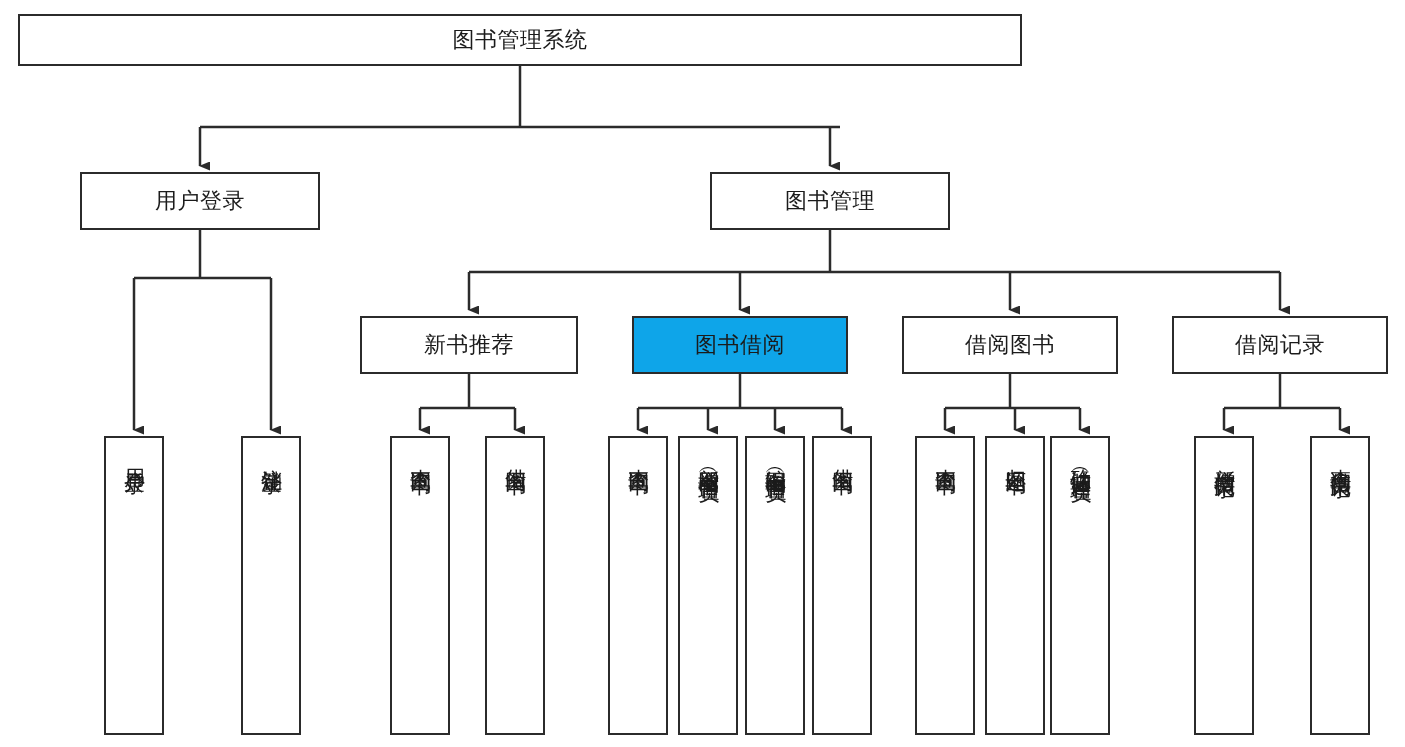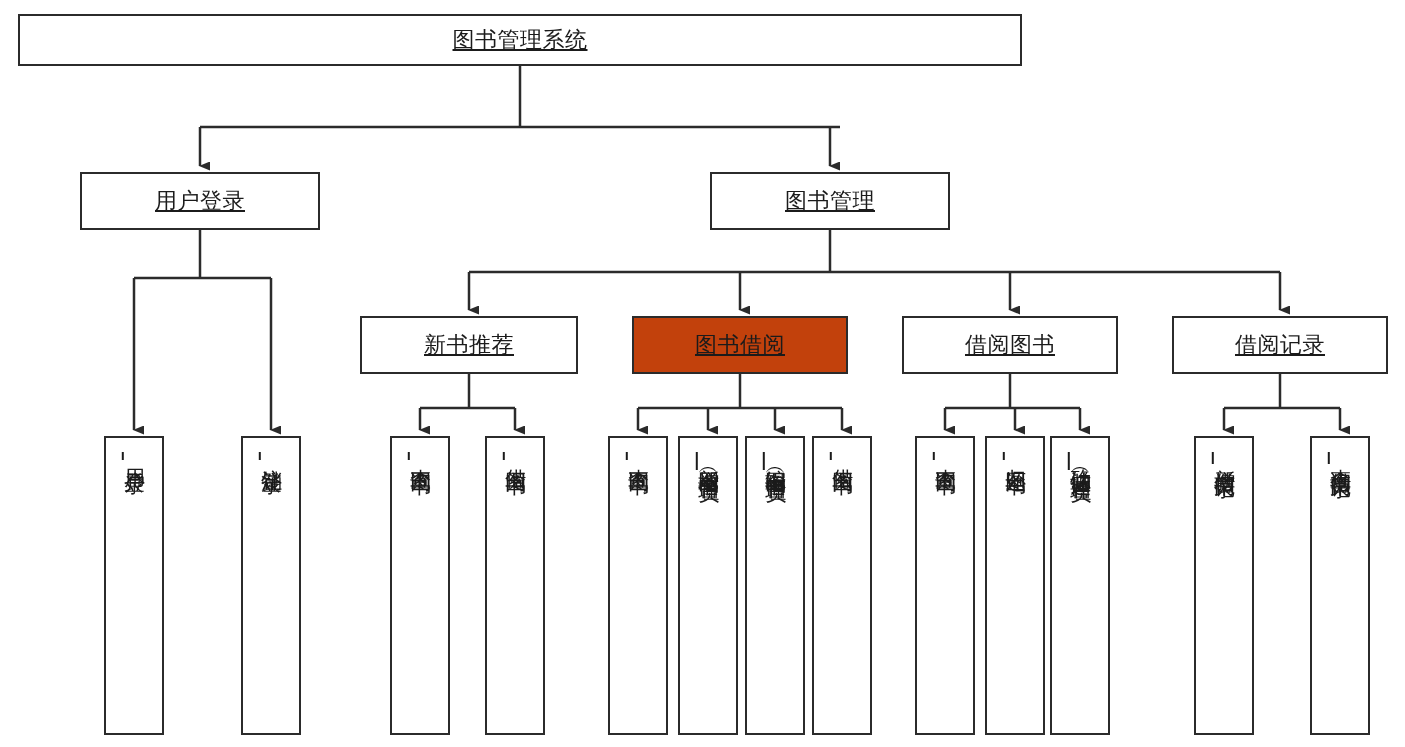--- a/index.html
+++ b/index.html
@@ -28,21 +28,20 @@
   }
   .node {
     position: absolute;
     box-sizing: border-box;
     background: #ffffff;
     border: 2px solid #b91c1c;
     display: flex;
     align-items: center;
     justify-content: center;
     color: #1b1b1b;
-    text-decoration: underline;
   }
   .node .label {
     display: block;
     text-align: center;
     letter-spacing: 0.5px;
   }
   .node.horizontal .label {
     font-size: 22px;
     line-height: 1.2;
   }
@@ -130,21 +129,21 @@
   <div class="node horizontal" style="left: 80px; top: 172px; width: 240px; height: 58px; border-color: rgb(43, 43, 43); background: rgb(255, 255, 255); color: rgb(27, 27, 27);">
     <span class="label">用户登录</span>
   </div>
   <div class="node horizontal" style="left: 710px; top: 172px; width: 240px; height: 58px; border-color: rgb(43, 43, 43); background: rgb(255, 255, 255); color: rgb(27, 27, 27);">
     <span class="label">图书管理</span>
   </div>
 
   <div class="node horizontal" style="left: 360px; top: 316px; width: 218px; height: 58px; border-color: rgb(43, 43, 43); background: rgb(255, 255, 255); color: rgb(27, 27, 27);">
     <span class="label">新书推荐</span>
   </div>
-  <div class="node horizontal" style="left: 632px; top: 316px; width: 216px; height: 58px; border-color: rgb(43, 43, 43); background: #c2410c; color: rgb(27, 27, 27);">
+  <div class="node horizontal" style="left: 632px; top: 316px; width: 216px; height: 58px; border-color: rgb(43, 43, 43); background: #0ea5e9; color: rgb(27, 27, 27);">
     <span class="label">图书借阅</span>
   </div>
   <div class="node horizontal" style="left: 902px; top: 316px; width: 216px; height: 58px; border-color: rgb(43, 43, 43); background: rgb(255, 255, 255); color: rgb(27, 27, 27);">
     <span class="label">借阅图书</span>
   </div>
   <div class="node horizontal" style="left: 1172px; top: 316px; width: 216px; height: 58px; border-color: rgb(43, 43, 43); background: rgb(255, 255, 255); color: rgb(27, 27, 27);">
     <span class="label">借阅记录</span>
   </div>
 
   <div class="node vertical" style="left: 104px; top: 436px; width: 60px; height: 299px; border-color: rgb(43, 43, 43); background: rgb(255, 255, 255); color: rgb(27, 27, 27);">

